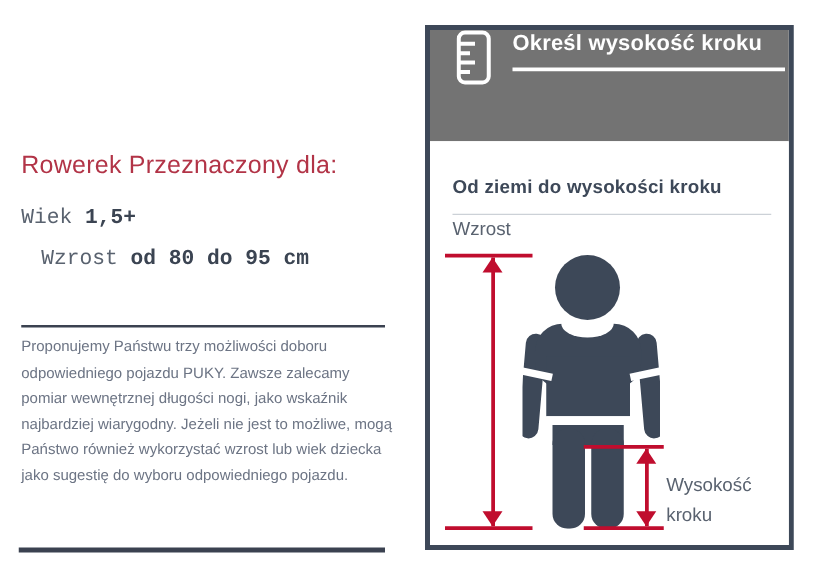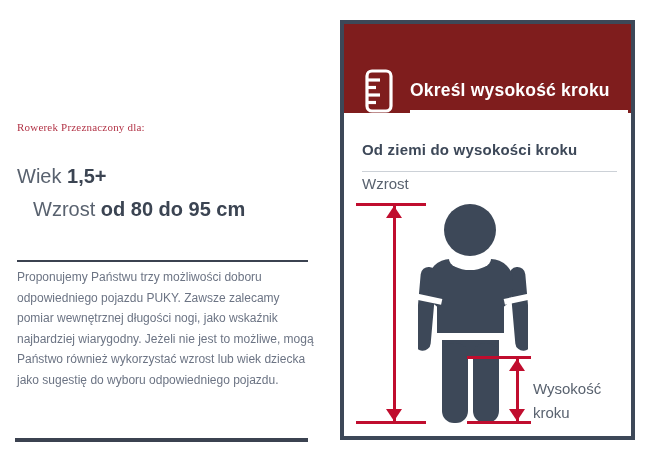--- a/index.html
+++ b/index.html
@@ -6,23 +6,23 @@
   html,body { background:#ffffff; }
   #stage {
     position:relative; width:659px; height:465px; overflow:hidden;
     background:#ffffff;
     font-family:"Liberation Sans", sans-serif;
     color:#3b4452;
   }
   
   .fit-heading {
     position:absolute; left:17px; top:121px;
-    font-size:11px; color:#b23447; letter-spacing:.2px;font-family:Liberation Serif, serif;
+    font-size:20px; color:#b23447; letter-spacing:.2px;
   }
-  .spec-row { position:absolute; left:17px; font-size:20px; color:#59626f; }
+  .spec-row { position:absolute; left:17px; font-size:17px; color:#59626f;font-family:Liberation Mono, monospace; }
   .spec-row .val { font-weight:bold; color:#3b4452; }
   .spec-age    { top:165px; }
   .spec-height { top:198px;margin-left:16px; }
   .spec-inseam { top:231px; }
   .divider-top {
     position:absolute; left:17px; top:260px; width:291px; height:2px;
     background:#3b4250;
   }
   .fit-paragraph {
     position:absolute; left:17px; top:267px; width:301px;
@@ -31,21 +31,21 @@
   .divider-bottom {
     position:absolute; left:15px; top:438px; width:293px; height:4px;
     background:#3b4250;
   }
   
   .panel {
     position:absolute; left:340px; top:20px; width:295px; height:420px;
     border:4px solid #3d4858; background:#ffffff;
   }
   .panel-header {
-    height:89px; background:#7f1d1d; display:flex; align-items:flex-end;
+    height:89px; background:#737373; display:flex; align-items:flex-start;
     padding-left:21px;
   }
   .panel-title-wrap {
     margin-left:17px; padding:0 18px 9px 0;
     border-bottom:3px solid #ffffff;
   }
   .panel-title {
     color:#ffffff; font-size:17.5px; font-weight:bold; letter-spacing:.2px;
   }
   .panel-body { position:relative; width:100%; height:323px; background:#fff; }

